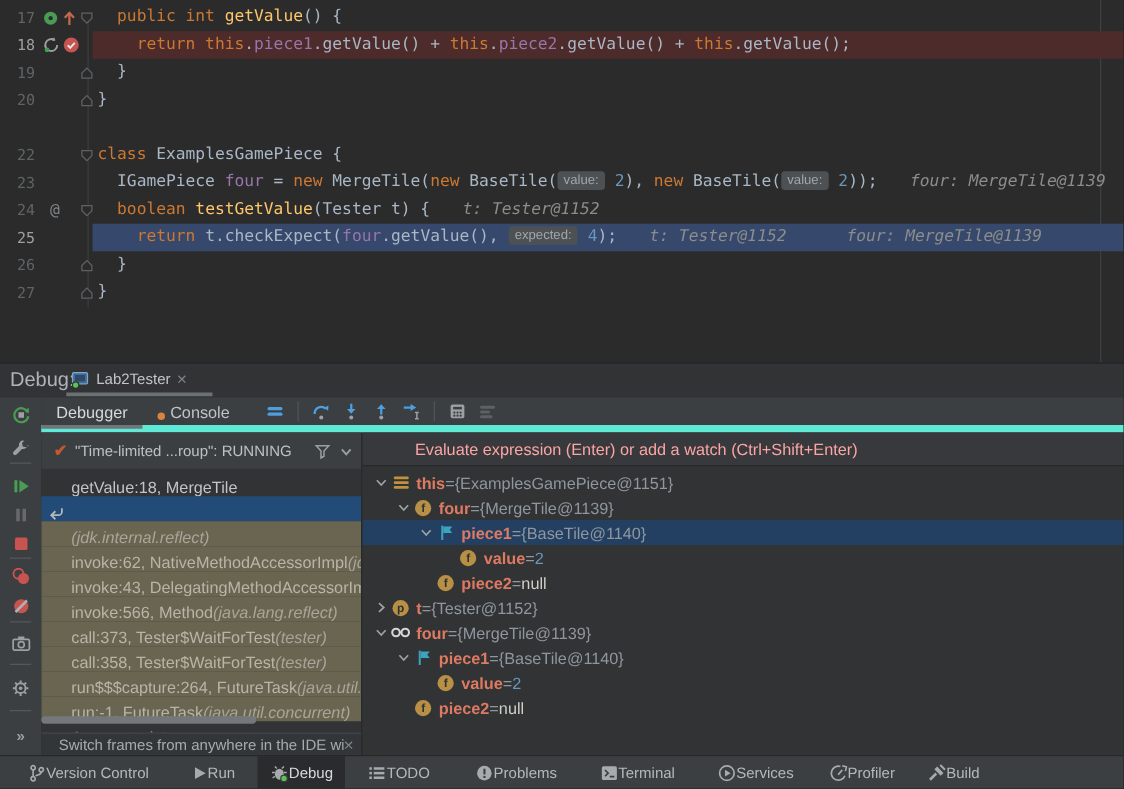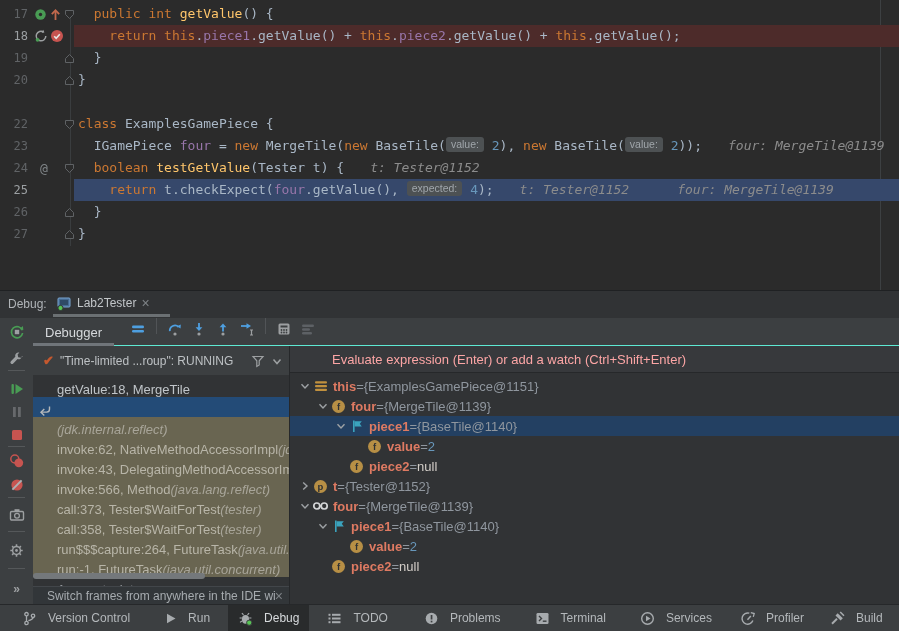--- a/index.html
+++ b/index.html
@@ -28,30 +28,30 @@
   .tok-n{color:#6897bb;}
   .chip{display:inline-block;background:#4d5153;color:#a0a6ab;border-radius:3px;padding:0 5px;
         font-family:"Liberation Sans",sans-serif;font-size:10.5px;line-height:15px;transform:translateY(-2px);}
   .hint{font-style:italic;color:#8c8c8c;}
   .hint.h1{margin-left:26px;}
   .hint.h2{margin-left:48px;}
   .at{color:#7f8487;font-size:13px;font-family:"DejaVu Sans Mono",monospace;}
   
   #toolwindow{position:absolute;left:0;top:290px;width:899px;height:314px;background:#313335;border-top:1px solid #1f2123;box-sizing:border-box;}
   .tw-header{position:absolute;left:0;top:0;width:899px;height:27px;background:#313335;}
-  .tw-label{position:absolute;left:8px;top:0;line-height:27px;font-size:12px;color:#b0b4b8;}
+  .tw-label{position:absolute;left:8px;top:0;line-height:27px;font-size:16px;color:#b0b4b8;}
   .tw-tab{position:absolute;left:57px;top:0;height:24px;display:flex;align-items:center;gap:5px;justify-content:space-between;}
   .tw-tab .tlbl{font-size:12px;color:#c2c6c9;}
   .close{color:#7e8387;font-size:14px;line-height:14px;cursor:default;}
   .tw-tab-underline{position:absolute;left:53px;top:23px;width:117px;height:3px;background:#6b7073;}
   .strip{position:absolute;left:0;top:27px;width:33px;height:287px;background:#3c3f41;}
   .sico{position:absolute;left:8px;width:18px;height:18px;display:flex;align-items:center;justify-content:center;}
   .sdiv{position:absolute;left:8px;width:17px;height:1px;background:#55585a;}
   .more{color:#9da0a2;font-size:12px;font-weight:bold;letter-spacing:1px;}
-  .tw-toolbar{position:absolute;left:33px;top:27px;right:0;height:28px;background:#3c3f41;display:flex;align-items:flex-start;border-bottom:1px solid #5eead4;box-sizing:border-box;}
+  .tw-toolbar{position:absolute;left:33px;top:27px;right:0;height:28px;background:#3c3f41;display:flex;align-items:center;border-bottom:6px solid #5eead4;box-sizing:border-box;}
   .dtab{height:28px;display:flex;align-items:center;padding:0 12px;font-size:13px;color:#bfc3c6;position:relative;}
   .dtab.active{color:#d6d9dc;box-shadow:inset 0 -3px 0 #70757a;}
   .cdot{width:6px;height:6px;border-radius:50%;background:#d9833f;margin-right:4px;margin-top:8px;}
   .tbico{width:22px;height:22px;display:flex;align-items:center;justify-content:center;margin:0 1px;}
   .tbdiv{width:1px;height:16px;background:#515457;margin:0 6px;}
   .left-panel{position:absolute;left:33px;top:55px;width:256px;height:259px;background:#313335;overflow:hidden;}
   .session-row{position:absolute;left:0;top:0;right:0;height:29px;background:#3c3f41;display:flex;align-items:center;padding:0 6px 0 10px;box-sizing:border-box;gap:6px;}
   .scheck{color:#c4582e;font-size:13px;font-weight:bold;}
   .stext{font-size:12px;color:#bdc1c4;white-space:nowrap;overflow:hidden;}
   .sright{margin-left:auto;display:flex;align-items:center;gap:6px;}
@@ -74,21 +74,21 @@
   .vrow.sel{background:#234062;}
   .chev{width:14px;height:12px;display:flex;align-items:center;justify-content:center;flex:none;}
   .vico{width:17px;display:flex;align-items:center;justify-content:center;margin-right:4px;flex:none;}
   .vname{color:#de7a62;font-weight:600;}
   .veq{color:#8f969e;}
   .v-ref{color:#8f969e;}
   .v-num{color:#6897bb;}
   .v-null{color:#d3cec8;}
   
   #statusbar{position:absolute;left:0;top:604px;width:899px;height:27px;background:#3c3f41;border-top:1px solid #26282a;box-sizing:border-box;display:flex;align-items:center;padding-left:8px;}
-  .sbitem{height:100%;display:flex;align-items:center;gap:11px;padding:0 10px;font-size:12px;color:#b4b8bb;}
+  .sbitem{height:100%;display:flex;align-items:center;gap:0;padding:0 10px;font-size:12px;color:#b4b8bb;}
   .sbitem.active{background:#292b2c;color:#d7dadd;}
   .ic{display:flex;align-items:center;justify-content:center;}
   .ic svg{display:block;}
 </style>
 </head>
 <body>
 
 <div id="app">
   <div id="editor">
     <div class="mguide"></div>
@@ -300,20 +300,24 @@
         <div class="sdiv" style="top: 250px;"></div>
         <div class="sico" style="top: 262px;">
           <span class="more">»</span>
         </div>
       </div>
 
     <div class="tw-toolbar" id="twtoolbar">
       <div class="dtab active">
         <span>Debugger</span>
       </div>
+      <div class="dtab">
+        <span class="cdot"></span>
+        <span>Console</span>
+      </div>
     <div style="width: 12px;"></div>
         <div class="tbico">
           <svg width="16" height="16">
             <rect x="2" y="4.6" width="12" height="2.6" rx="1.3" fill="#4e9fe0"></rect>
             <rect x="2" y="9" width="12" height="2.6" rx="1.3" fill="#4e9fe0"></rect>
           </svg>
         </div>
         <div class="tbdiv"></div>
         <div class="tbico">
           <svg width="16" height="16">

